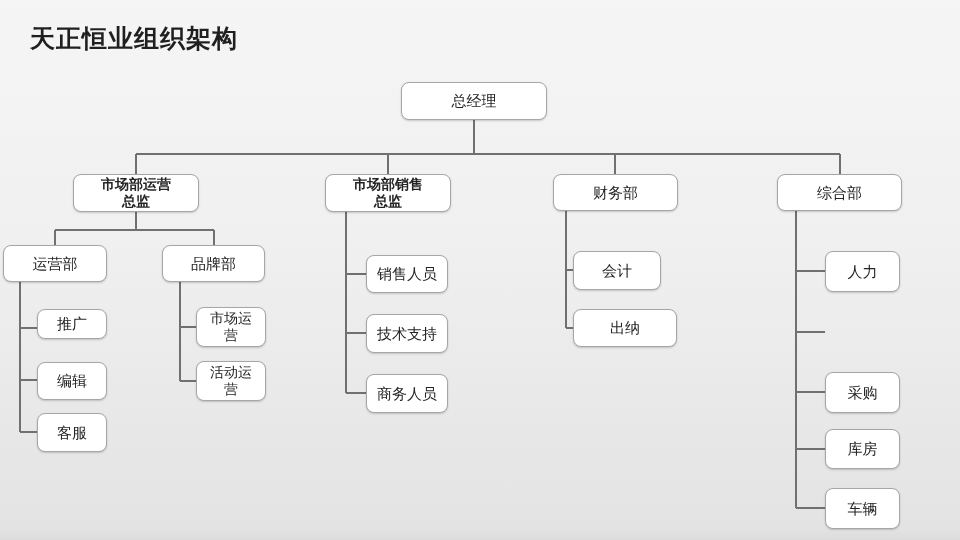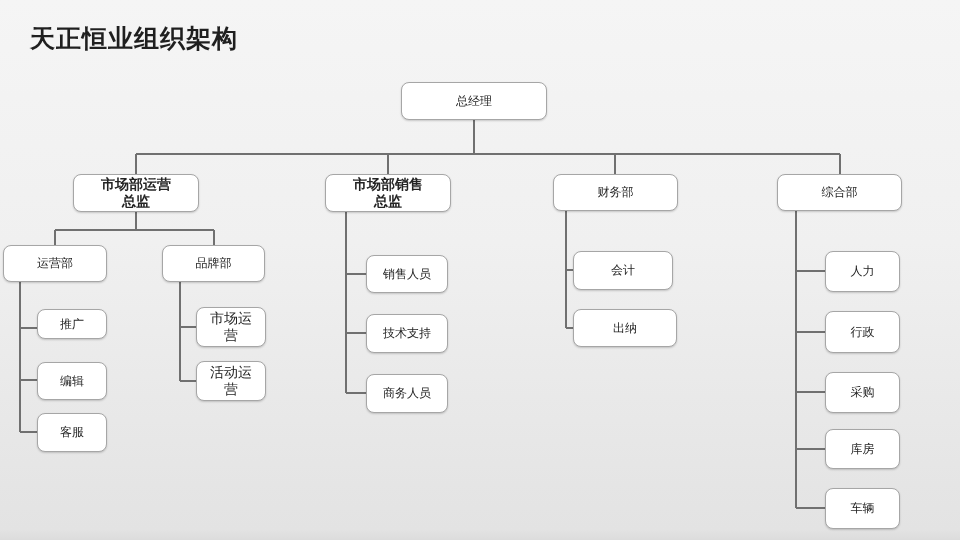--- a/index.html
+++ b/index.html
@@ -41,21 +41,21 @@
     box-sizing: border-box;
     background: #ffffff;
     border: 1px solid #a6a6a6;
     border-radius: 8px;
     box-shadow: 0 1px 2px rgba(0,0,0,0.18);
     display: flex;
     align-items: center;
     justify-content: center;
     text-align: center;
     color: #242424;
-    font-size: 12px;
+    font-size: 15px;
     line-height: 1.2;
   }
   .node .node-label {
     white-space: pre-line;
     display: block;
   }
   .node.fs14 { font-size: 14px; font-weight: bold; }
   .node.fs13 { font-size: 14px; }
 </style>
 </head>
@@ -130,32 +130,29 @@
   <div class="node" style="left:366px; top:255px; width:82px; height:38px;">
     <span class="node-label">销售人员</span>
   </div>
   <div class="node" style="left:366px; top:314px; width:82px; height:39px;">
     <span class="node-label">技术支持</span>
   </div>
   <div class="node" style="left:366px; top:374px; width:82px; height:39px;">
     <span class="node-label">商务人员</span>
   </div>
 
-  <div class="node" style="left:573px; top:251px; width:100px; height:39px;">
+  <div class="node" style="left:573px; top:251px; width:88px; height:39px;">
     <span class="node-label">会计</span>
   </div>
   <div class="node" style="left:573px; top:309px; width:104px; height:38px;">
     <span class="node-label">出纳</span>
   </div>
 
   <div class="node" style="left:825px; top:251px; width:75px; height:41px;">
     <span class="node-label">人力</span>
-  </div>
-  <div class="node" style="left:825px; top:311px; width:75px; height:42px;">
-    <span class="node-label">行政</span>
   </div>
   <div class="node" style="left:825px; top:372px; width:75px; height:41px;">
     <span class="node-label">采购</span>
   </div>
   <div class="node" style="left:825px; top:429px; width:75px; height:40px;">
     <span class="node-label">库房</span>
   </div>
   <div class="node" style="left:825px; top:488px; width:75px; height:41px;">
     <span class="node-label">车辆</span>
   </div>

